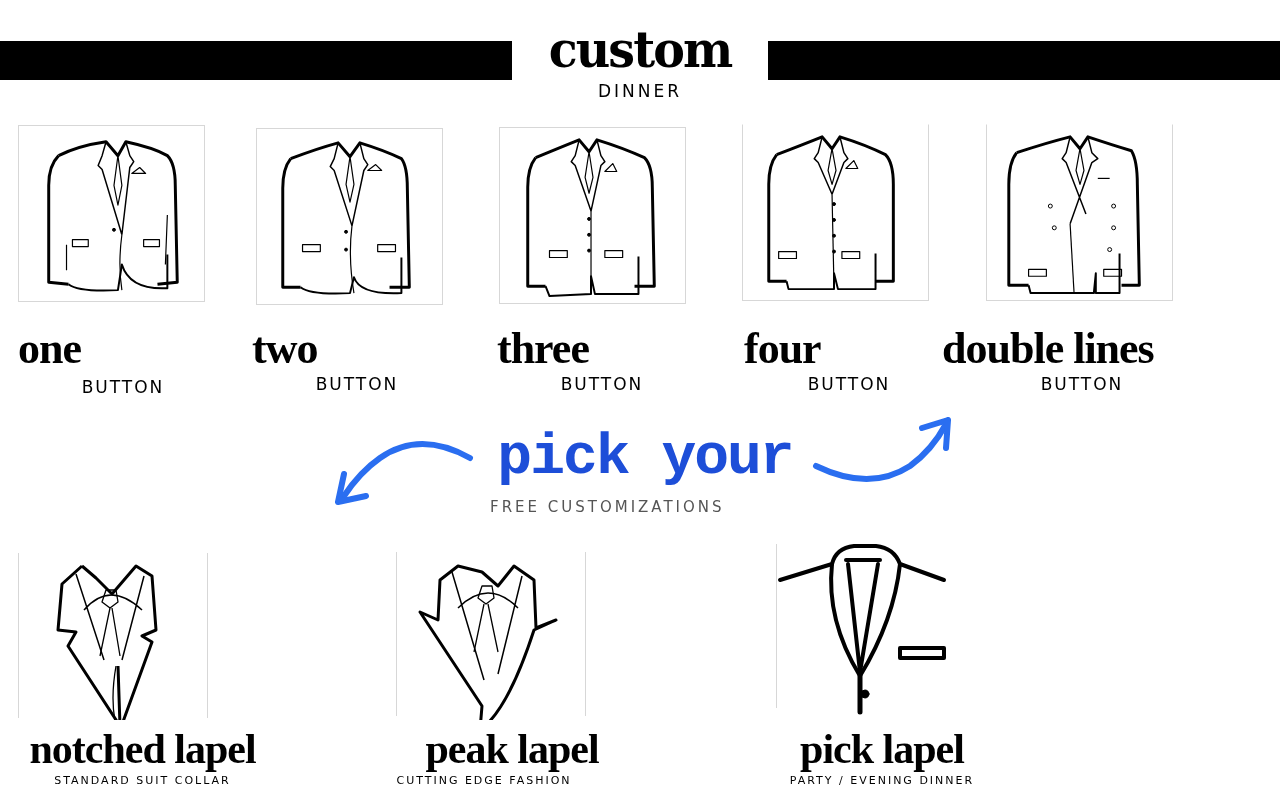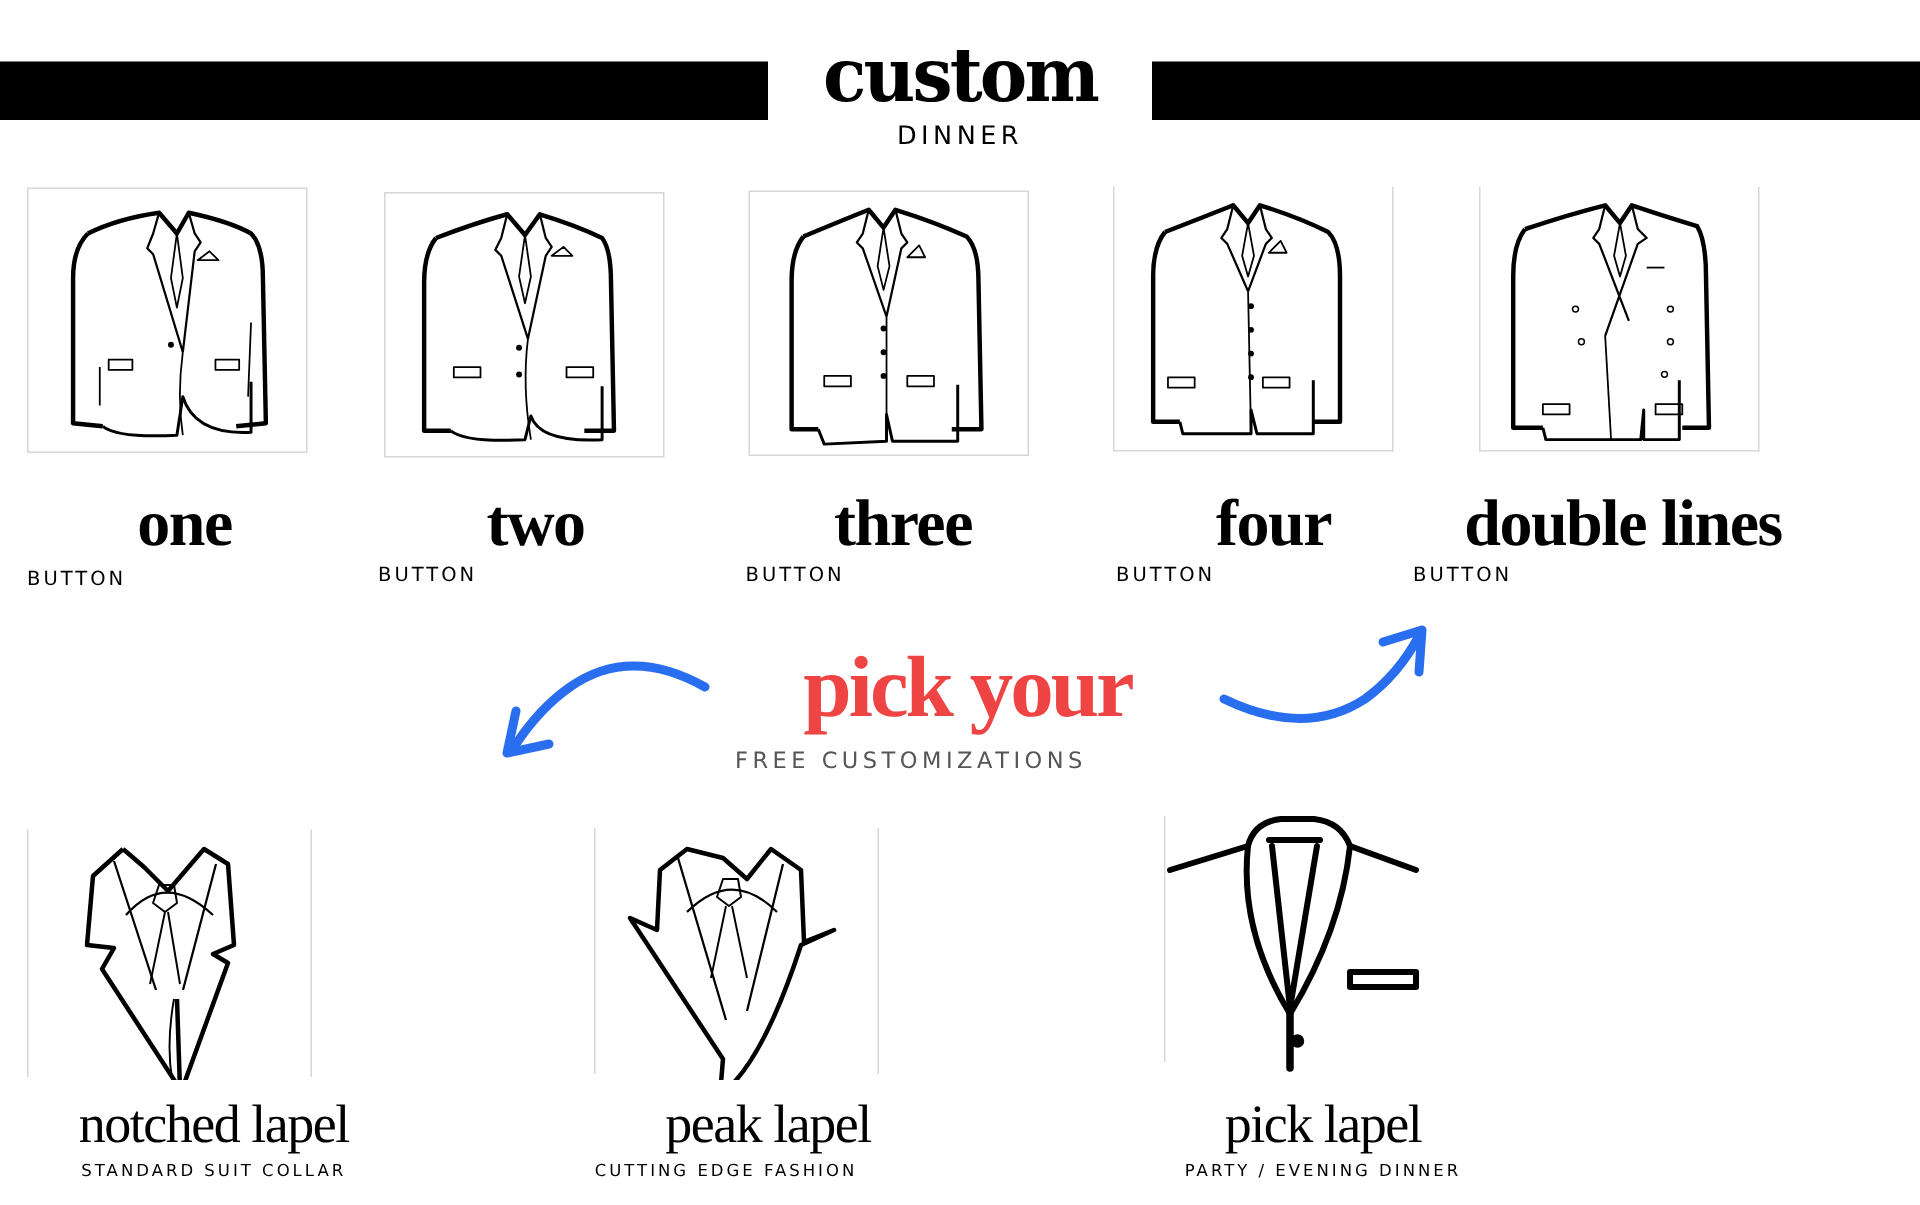--- a/index.html
+++ b/index.html
@@ -17,46 +17,46 @@
     }
     .title-sub {
       position: absolute; left: 512px; width: 256px; top: 80px; text-align: center;
       font-family: "DejaVu Sans", sans-serif; font-size: 17px; letter-spacing: 3px; line-height: 22px;
     }
 
     .frame { position: absolute; border: 1px solid #d7d7d7; background: #fff; }
     .frame svg { position: absolute; left: 0; top: 0; width: 100%; height: 100%; }
 
     .label {
-      position: absolute; text-align: center;
+      position: absolute; 
       font-family: "Liberation Serif", serif; font-weight: bold; font-size: 44px;
       letter-spacing: -1px; line-height: 46px; white-space: nowrap;
     }
     .sublabel {
-      position: absolute; text-align: left;
-      font-family: "DejaVu Sans", sans-serif; font-size: 13px; letter-spacing: 2px; line-height: 16px; white-space: nowrap;
+      position: absolute; text-align: center;
+      font-family: "DejaVu Sans", sans-serif; font-size: 17px; letter-spacing: 2px; line-height: 16px; white-space: nowrap;
     }
 
     .pick {
       position: absolute; left: 490px; width: 310px; top: 425px; text-align: center;
-      font-family: Liberation Serif, serif; font-weight: bold; font-size: 58px;
-      letter-spacing: -2px; line-height: 66px; color: #ef4444;
+      font-family: Liberation Mono, monospace; font-weight: bold; font-size: 58px;
+      letter-spacing: -2px; line-height: 66px; color: #1d4ed8;
     }
     .pick-sub {
       position: absolute; left: 490px; width: 310px; top: 498px; text-align: left;
       font-family: "DejaVu Sans", sans-serif; font-size: 15px; letter-spacing: 3px; line-height: 18px; color: #555;
     }
 
     .arrow { position: absolute; }
 
     .vline { position: absolute; width: 1px; background: #d7d7d7; }
 
     .lapel-label {
       position: absolute; text-align: center;
-      font-family: "Liberation Serif", serif; font-weight: normal; font-size: 36px;
+      font-family: "Liberation Serif", serif; font-weight: bold; font-size: 42px;
       letter-spacing: -1px; line-height: 44px; white-space: nowrap;
     }
     .lapel-sub {
       position: absolute; text-align: center;
       font-family: "DejaVu Sans", sans-serif; font-size: 11px; letter-spacing: 2px; line-height: 14px; white-space: nowrap;
     }
   </style>
 </head>
 <body>
 

